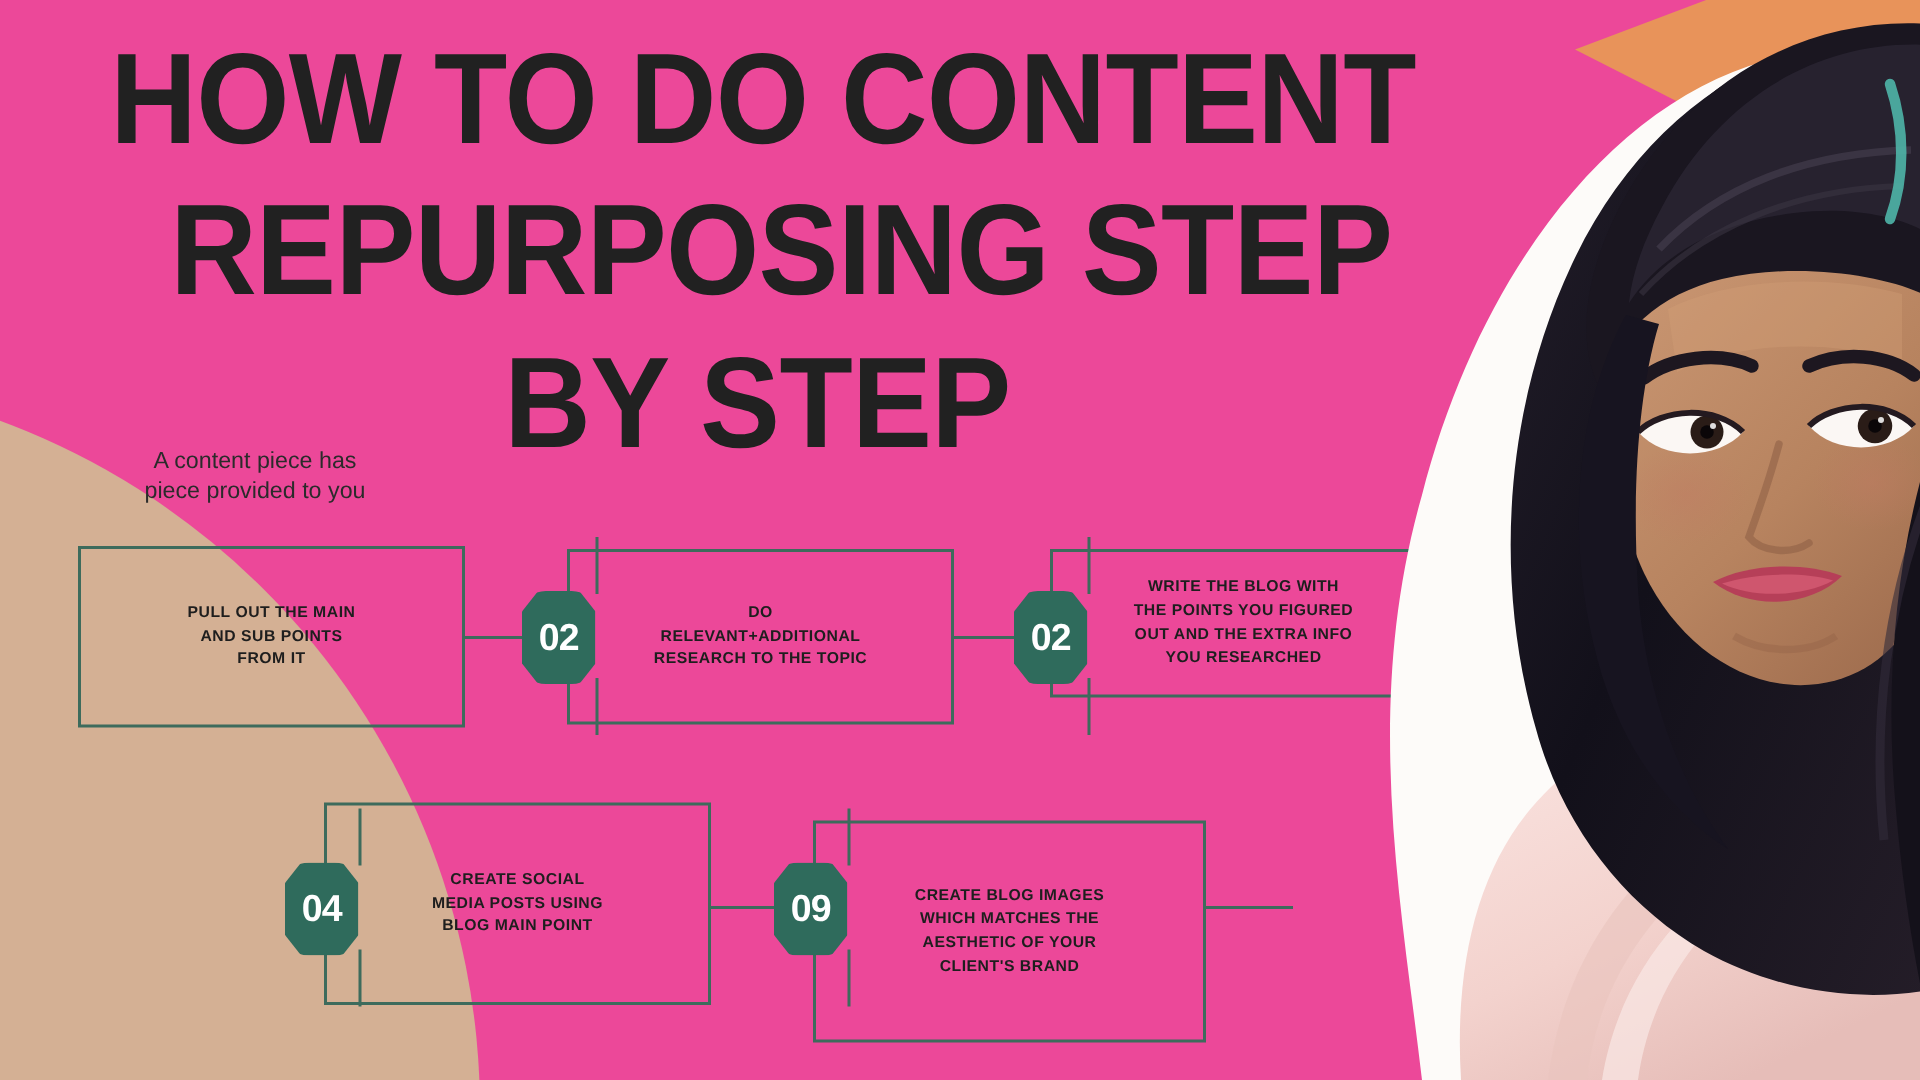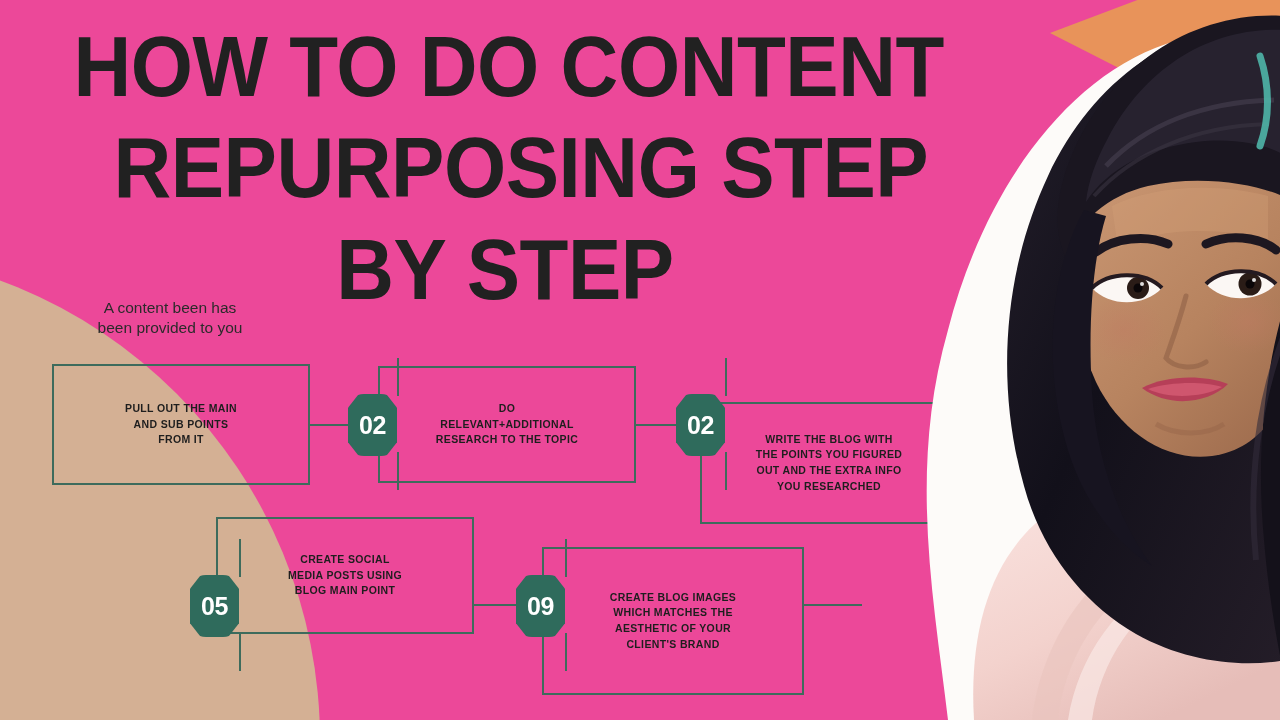--- a/index.html
+++ b/index.html
@@ -95,23 +95,23 @@
     text-align: center;
     color: #1e1e1e;
     text-transform: uppercase;
     font-family: "Liberation Sans", sans-serif;
     padding: 0 6px;
   }
 
   
   .box-1 { left: 52px;  top: 364px; width: 258px; height: 121px; }
   .box-2 { left: 378px; top: 366px; width: 258px; height: 117px; }
-  .box-3 { left: 700px; top: 366px; width: 258px; height: 122px; margin-top: 36px; }
+  .box-3 { left: 700px; top: 366px; width: 258px; height: 99px; }
   .box-4 { left: 542px; top: 547px; width: 262px; height: 148px; }
-  .box-5 { left: 216px; top: 517px; width: 258px; height: 117px; }
+  .box-5 { left: 216px; top: 535px; width: 258px; height: 135px; }
 
   
   .badge {
     position: absolute;
     width: 49px;
     height: 62px;
     background: #2f6b5c;
     color: #ffffff;
     display: flex;
     align-items: center;
@@ -175,21 +175,21 @@
   <div class="bg-orange"></div>
 
   <div class="title">
     <span class="title-line l1">HOW TO DO CONTENT</span>
     <span class="title-line l2">REPURPOSING STEP</span>
     <span class="title-line l3">BY STEP</span>
   </div>
 
   <div class="flow">
 
-    <div class="note">A content been has been provided to you</div>
+    <div class="note">A content piece has piece provided to you</div>
 
     <div class="conn conn-h c1"></div>
     <div class="conn conn-v c2"></div>
     <div class="conn conn-v c3"></div>
     <div class="conn conn-h c4"></div>
     <div class="conn conn-v c5"></div>
     <div class="conn conn-v c6"></div>
     <div class="conn conn-h c7"></div>
     <div class="conn conn-h c8"></div>
     <div class="conn conn-v c9"></div>
@@ -212,21 +212,21 @@
     <div class="badge badge-3">02</div>
 
     <div class="box box-4">
       <div class="box-label">CREATE BLOG IMAGES<br>WHICH MATCHES THE<br>AESTHETIC OF YOUR<br>CLIENT'S BRAND</div>
     </div>
     <div class="badge badge-4">09</div>
 
     <div class="box box-5">
       <div class="box-label">CREATE SOCIAL<br>MEDIA POSTS USING<br>BLOG MAIN POINT</div>
     </div>
-    <div class="badge badge-5">05</div>
+    <div class="badge badge-5">04</div>
 
   </div>
 
   <div class="photo">
     <svg viewBox="0 0 430 720" preserveAspectRatio="xMidYMax slice">
       <defs>
         <linearGradient id="hairG" x1="0" y1="0" x2="1" y2="1">
           <stop offset="0%" stop-color="#241f2b"></stop>
           <stop offset="45%" stop-color="#12101a"></stop>
           <stop offset="100%" stop-color="#241d28"></stop>

